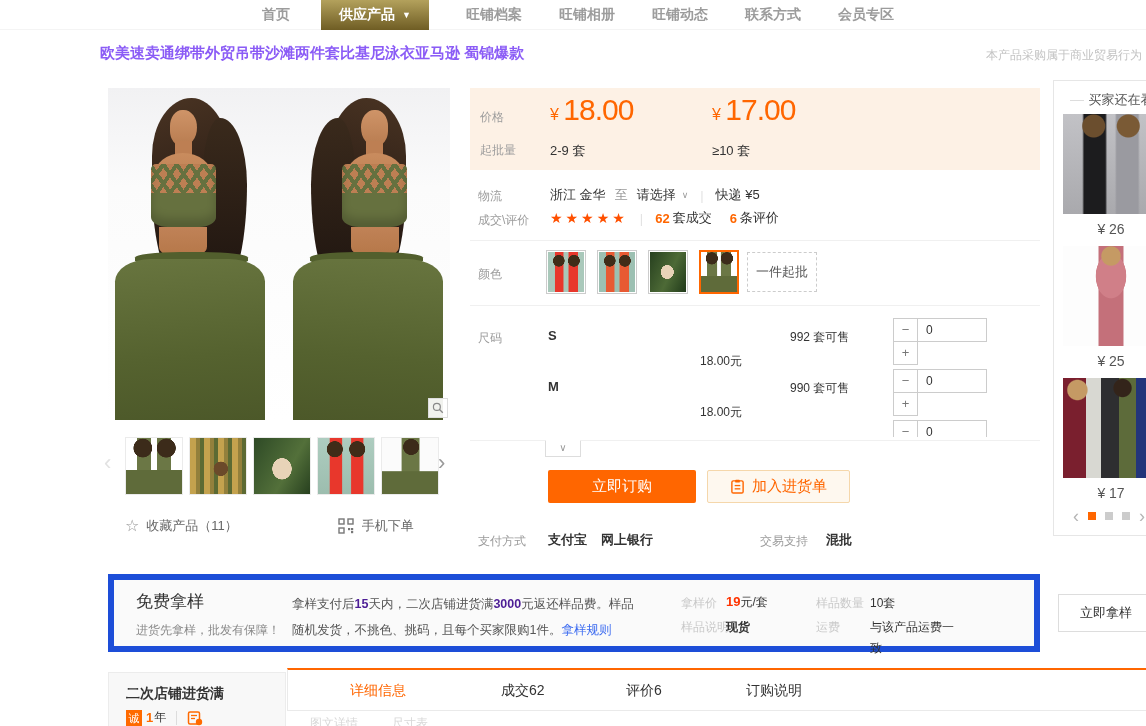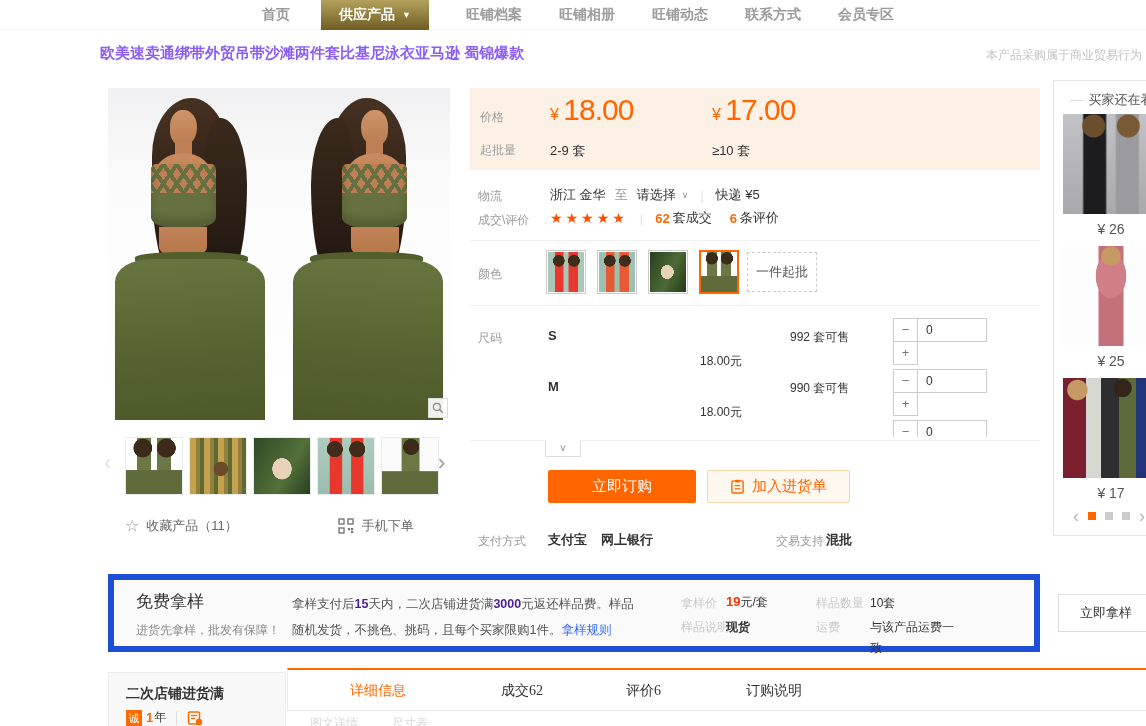--- a/index.html
+++ b/index.html
@@ -123,21 +123,21 @@
 
   
   .company { position:absolute; left:108px; top:672px; width:178px; height:60px; background:#f8f8f8; border:1px solid #ececec; }
   .co-name { position:absolute; left:17px; top:12px; font-size:14px; font-weight:700; color:#333; }
   .co-row { position:absolute; left:17px; top:36px; display:flex; align-items:center; }
   .cheng { width:16px; height:16px; background:#ff6a00; color:#fff; font-size:11px; text-align:center; line-height:16px; }
   .yr-num { color:#ff6a00; font-weight:700; font-size:13px; margin-left:4px; }
   .yr-suf { color:#333; font-size:12px; margin-left:1px; }
   .co-sep { width:1px; height:14px; background:#ddd; margin:0 10px; }
 
-  .tabs { position:absolute; left:287px; top:668px; width:859px; height:43px; background:#fff; border-top:2px solid #ff6600; border-bottom:1px solid #eaeaea; border-left:1px solid #eaeaea;font-family:Liberation Serif, serif; }
+  .tabs { position:absolute; left:287px; top:668px; width:859px; height:43px; background:#fff; border-top:2px solid #ff6600; border-bottom:1px solid #eaeaea; border-left:1px solid #eaeaea; }
   .tab { position:absolute; top:12px; font-size:14px; color:#333; cursor:pointer; }
   .tab.on { color:#ff6600; }
   .partial { position:absolute; top:715px; font-size:12px; color:#d8d8d8; }
 </style>
 </head>
 <body>
 
 <div class="page">
 
   <div class="nav">
@@ -311,21 +311,21 @@
         <rect x="5.5" y="0.8" width="5" height="3" rx="1" fill="#ff6600"></rect>
         <line x1="5" y1="7" x2="11" y2="7" stroke="#ff6600" stroke-width="1.4"></line>
         <line x1="5" y1="10.5" x2="11" y2="10.5" stroke="#ff6600" stroke-width="1.4"></line>
       </svg>
     <span>加入进货单</span>
   </div>
 
   <span class="row-lbl" style="left:478px;top:533px">支付方式</span>
   <span class="pay-val" style="left:548px">支付宝</span>
   <span class="pay-val" style="left:601px">网上银行</span>
-  <span class="row-lbl" style="left:776px;top:533px">交易支持</span>
+  <span class="row-lbl" style="left:760px;top:533px">交易支持</span>
   <span class="pay-val" style="left:826px">混批</span>
 
   <div class="sample">
     <div class="s-title">免费拿样</div>
     <div class="s-sub">进货先拿样，批发有保障！</div>
     <div class="s-desc">
       <span>拿样支付后</span><b>15</b><span>天内，二次店铺进货满</span><b>3000</b><span>元返还样品费。样品</span><br>
       <span>随机发货，不挑色、挑码，且每个买家限购1件。</span><a class="s-link">拿样规则</a>
     </div>
     <span class="s-lbl" style="left:567px;top:15px">拿样价</span>

